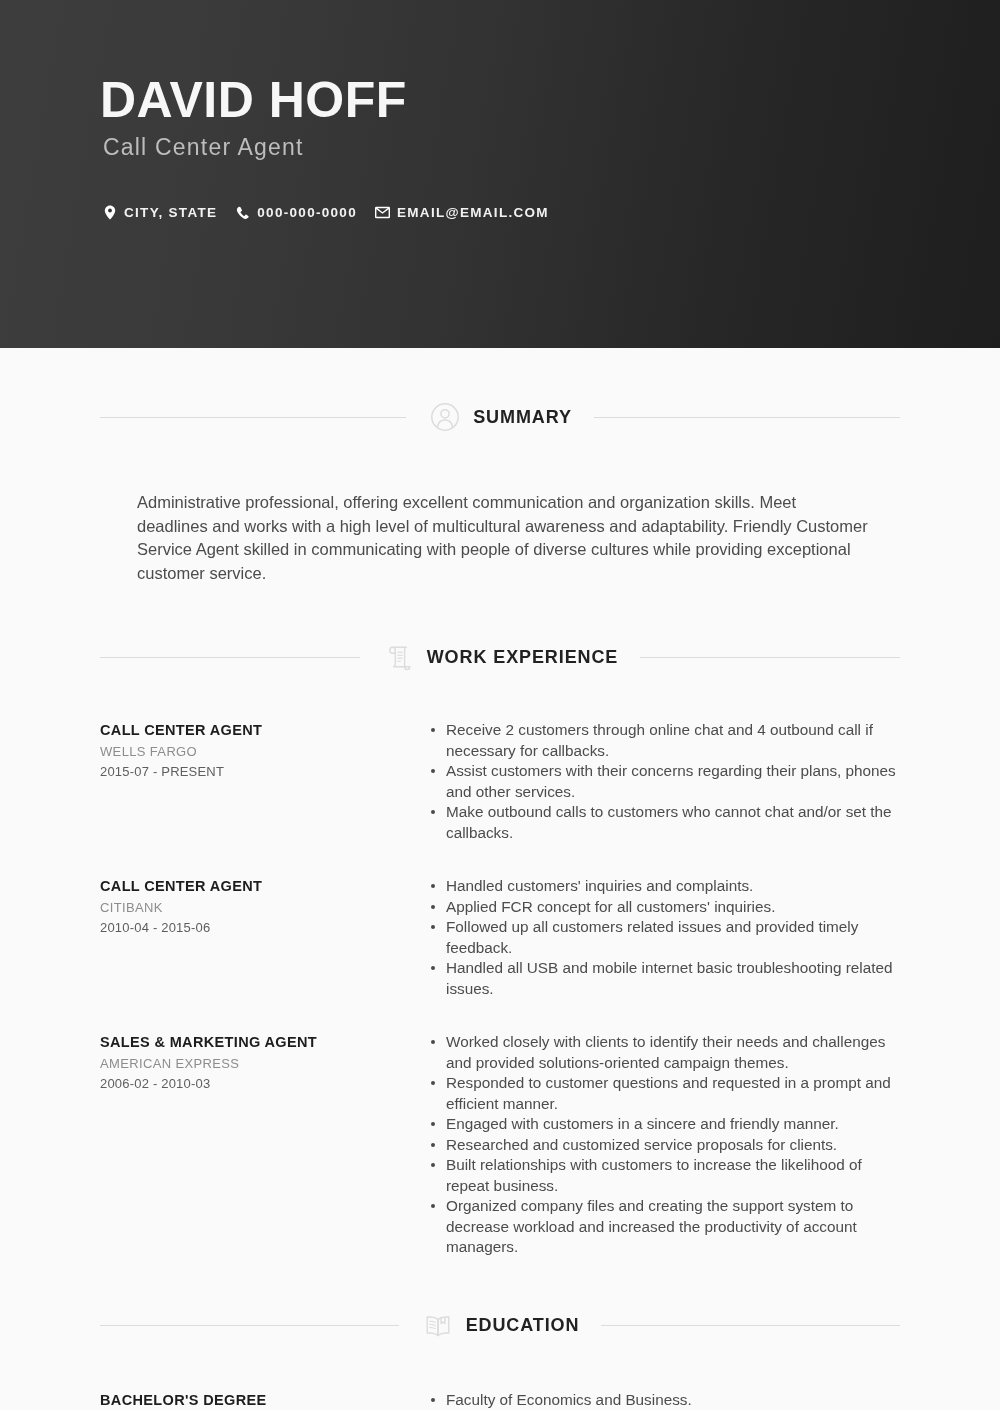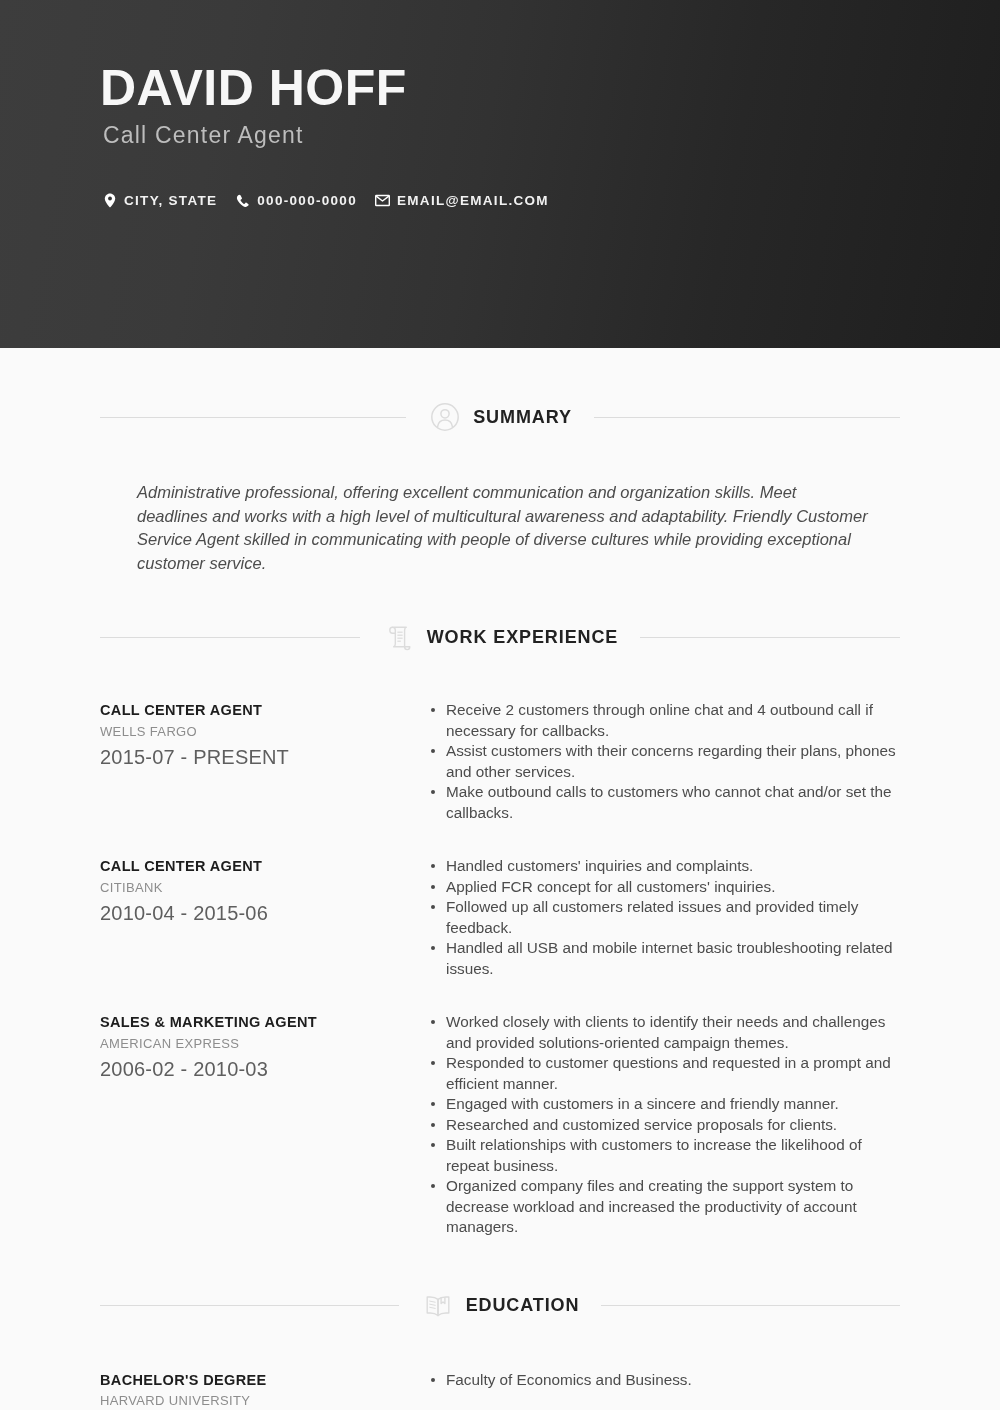--- a/index.html
+++ b/index.html
@@ -29,21 +29,21 @@
     position: relative;
     width: 1000px;
     height: 348px;
     background: linear-gradient(100deg, #3d3d3d 0%, #3a3a3a 22%, #323232 48%, #272727 72%, #1e1e1e 100%);
     overflow: hidden;
   }
 
   .header-inner {
     position: absolute;
     left: 100px;
-    top: 0;
+    top: 12px;
     width: 820px;
     height: 100%;
     text-decoration: underline;
   }
 
   .name {
     position: absolute;
     left: 0;
     top: 62px;
     font-size: 50px;
@@ -138,24 +138,23 @@
     font-size: 18px;
     font-weight: bold;
     letter-spacing: 0.9px;
     color: #222222;
     white-space: nowrap;
   }
 
   
   .summary-wrap {
     width: 800px;
-    margin: 0 auto;
+    margin: 10px auto;
     padding-left: 37px;
     padding-right: 30px;
-    font-style: italic;
   }
   .summary-text {
     font-size: 16.5px;
     line-height: 1.43;
     color: #4c4c4c;
     font-weight: 300;
   }
 
   
   .entries {
@@ -184,21 +183,21 @@
     line-height: 1.5;
   }
   .entry-org {
     font-size: 13px;
     color: #8d8d8d;
     letter-spacing: 0.35px;
     line-height: 1.55;
     font-weight: 400;
   }
   .entry-dates {
-    font-size: 20px;
+    font-size: 13px;
     color: #5e5e5e;
     letter-spacing: 0.2px;
     line-height: 1.55;
     font-weight: 300;
   }
 
   .entry-right {
     flex: 1 1 auto;
     padding-left: 0px;
   }

